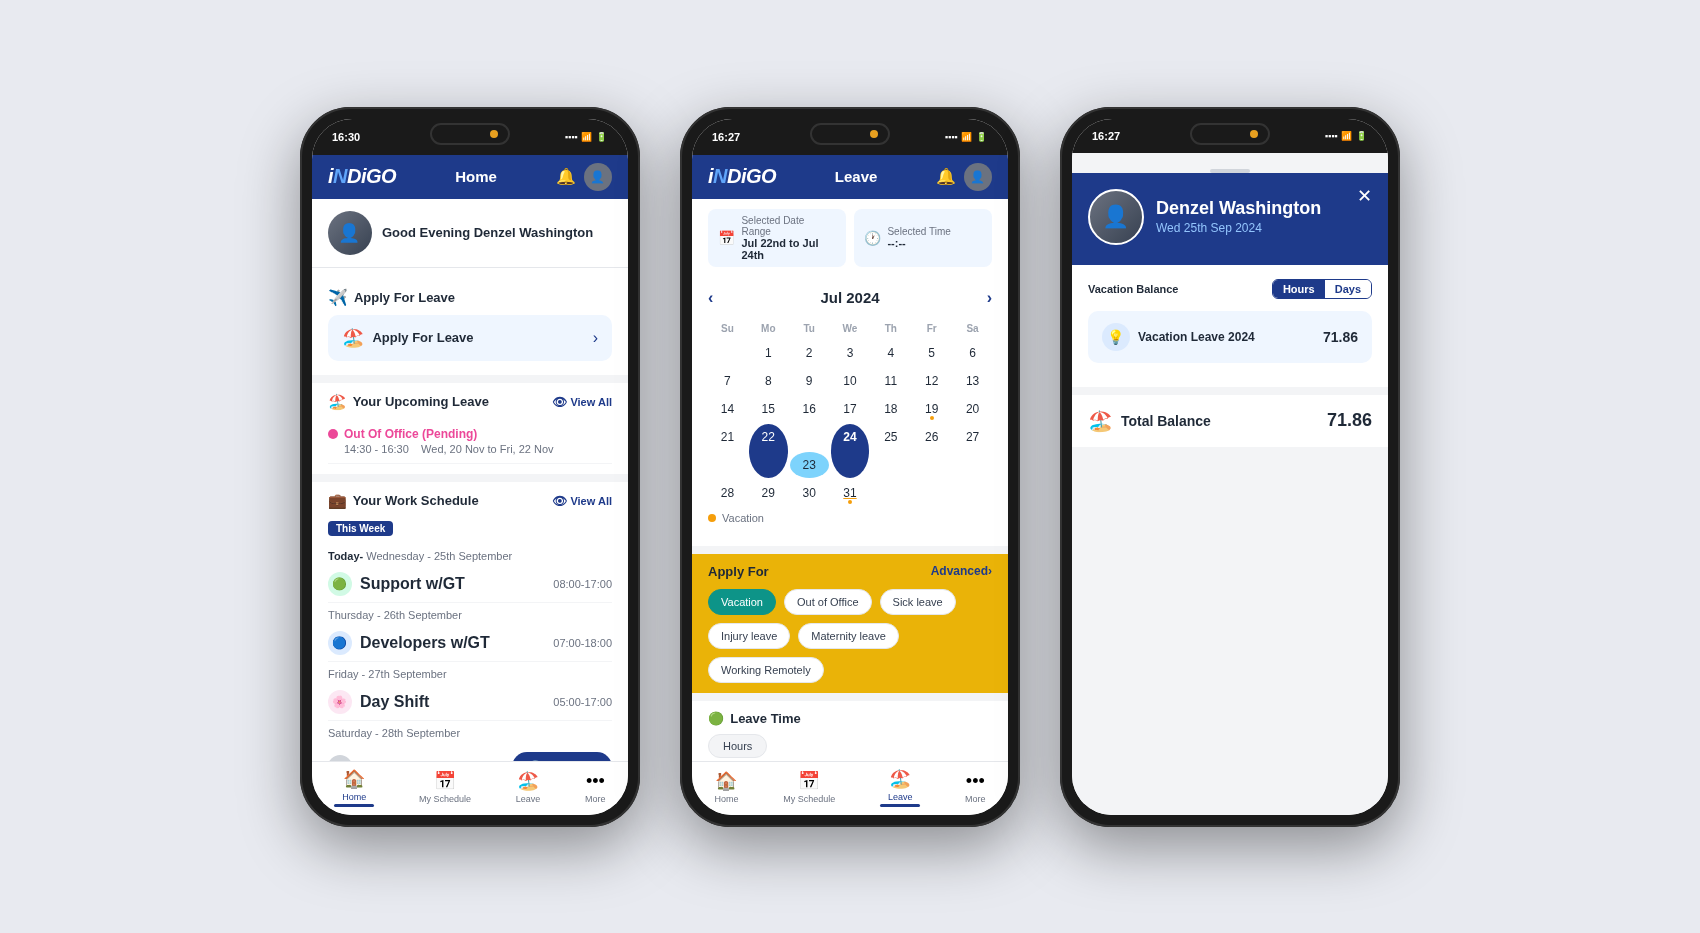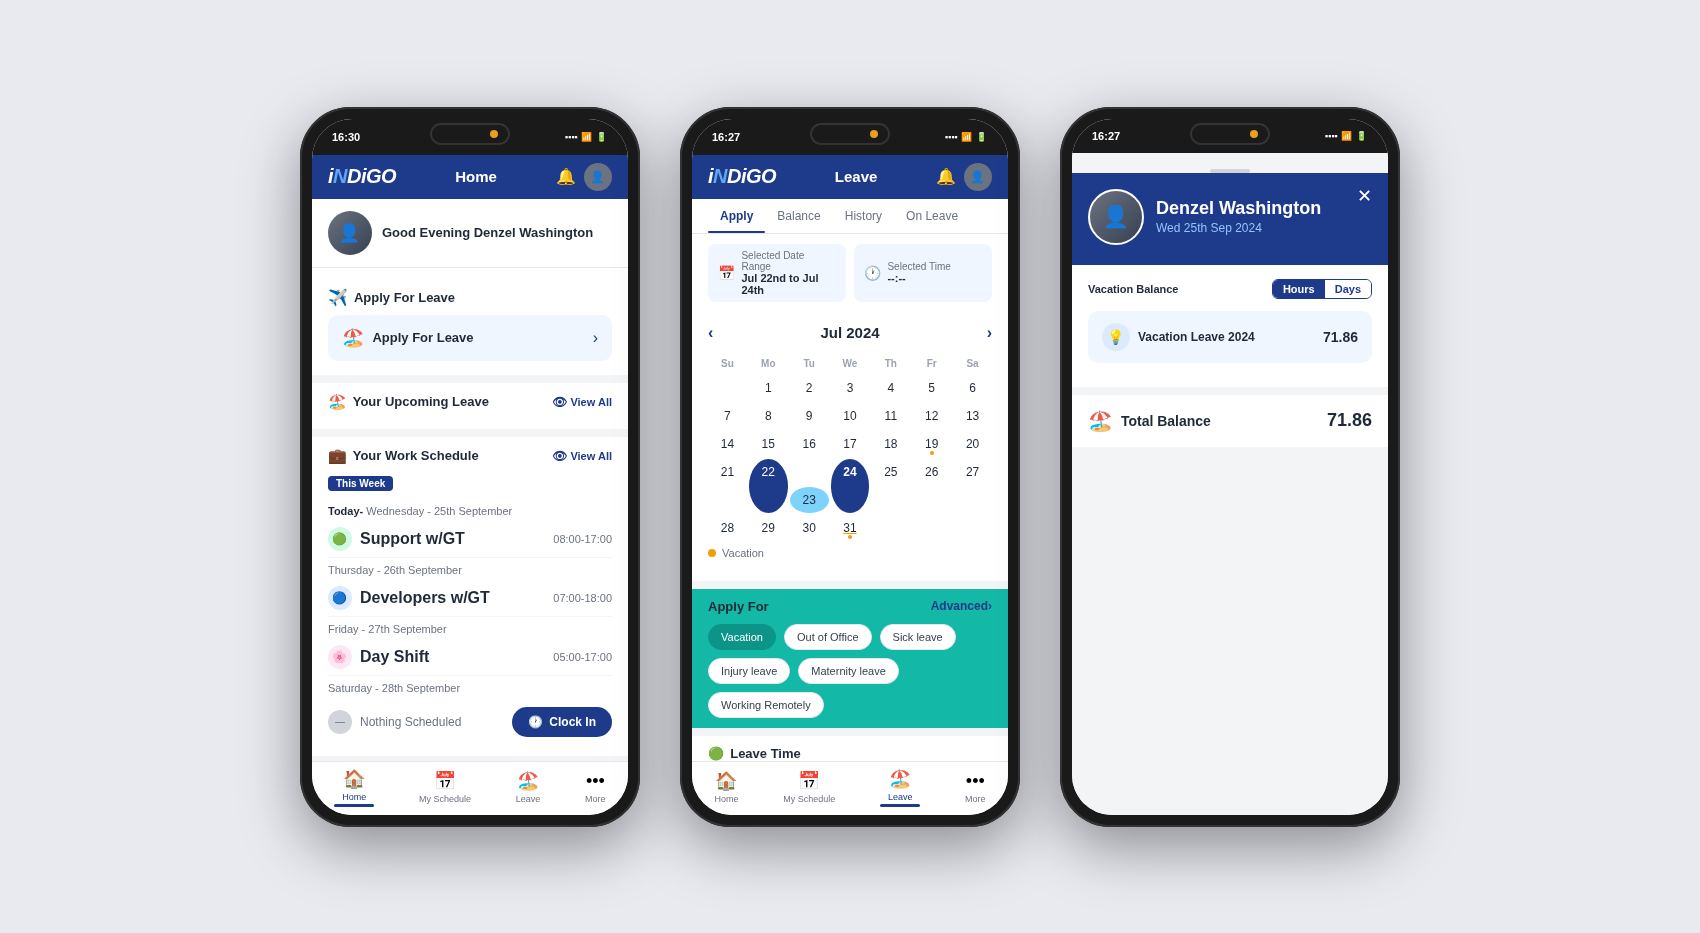--- a/index.html
+++ b/index.html
@@ -529,21 +529,21 @@
       height: 8px;
       border-radius: 50%;
       background: #f59e0b;
     }
     .vacation-text {
       font-size: 11px;
       color: #6b7280;
     }
 
     .apply-for-section {
-      background: #14b8a6;
+      background: #eab308;
       padding: 10px 16px;
       border-bottom: 8px solid #f3f4f6;
     }
     .apply-for-header {
       display: flex;
       justify-content: space-between;
       align-items: center;
       margin-bottom: 10px;
     }
     .apply-for-title {
@@ -843,20 +843,31 @@
           <div class="upcoming-header">
             <div class="upcoming-title-row">
               <span style="font-size:15px;">🏖️</span>
               <span class="section-title">Your Upcoming Leave</span>
             </div>
             <div class="view-all-link">
               <span style="font-size:12px;">👁</span>
               <span>View All</span>
             </div>
           </div>
+          <div class="leave-item">
+            <div class="leave-item-top">
+              <div class="leave-dot"></div>
+              <span class="leave-type">Out Of Office (Pending)</span>
+            </div>
+            <div class="leave-time">
+              <span>14:30 - 16:30</span>
+              &nbsp;&nbsp;
+              <span>Wed, 20 Nov to Fri, 22 Nov</span>
+            </div>
+          </div>
         </div>
 
         <div class="schedule-section">
           <div class="schedule-header">
             <div style="display:flex;align-items:center;gap:6px;">
               <span style="font-size:15px;">💼</span>
               <span class="section-title">Your Work Schedule</span>
             </div>
             <div class="view-all-link">
               <span style="font-size:12px;">👁</span>
@@ -952,26 +963,20 @@
 
       <div class="app-header">
         <div class="app-logo">i<span>N</span>DiGO</div>
         <span class="app-title">Leave</span>
         <div class="header-icons">
           <span class="bell-icon">🔔</span>
           <div class="avatar-small">👤</div>
         </div>
       </div>
 
-      <div class="tabs-row">
-        <div class="tab active">Apply</div>
-        <div class="tab">Balance</div>
-        <div class="tab">History</div>
-        <div class="tab">On Leave</div>
-      </div>
 
       <div class="phone-content">
 
         <div class="date-range-row">
           <div class="date-range-box">
             <span class="date-range-icon">📅</span>
             <div>
               <div class="date-range-label">Selected Date Range</div>
               <div class="date-range-value">Jul 22nd to Jul 24th</div>
             </div>

